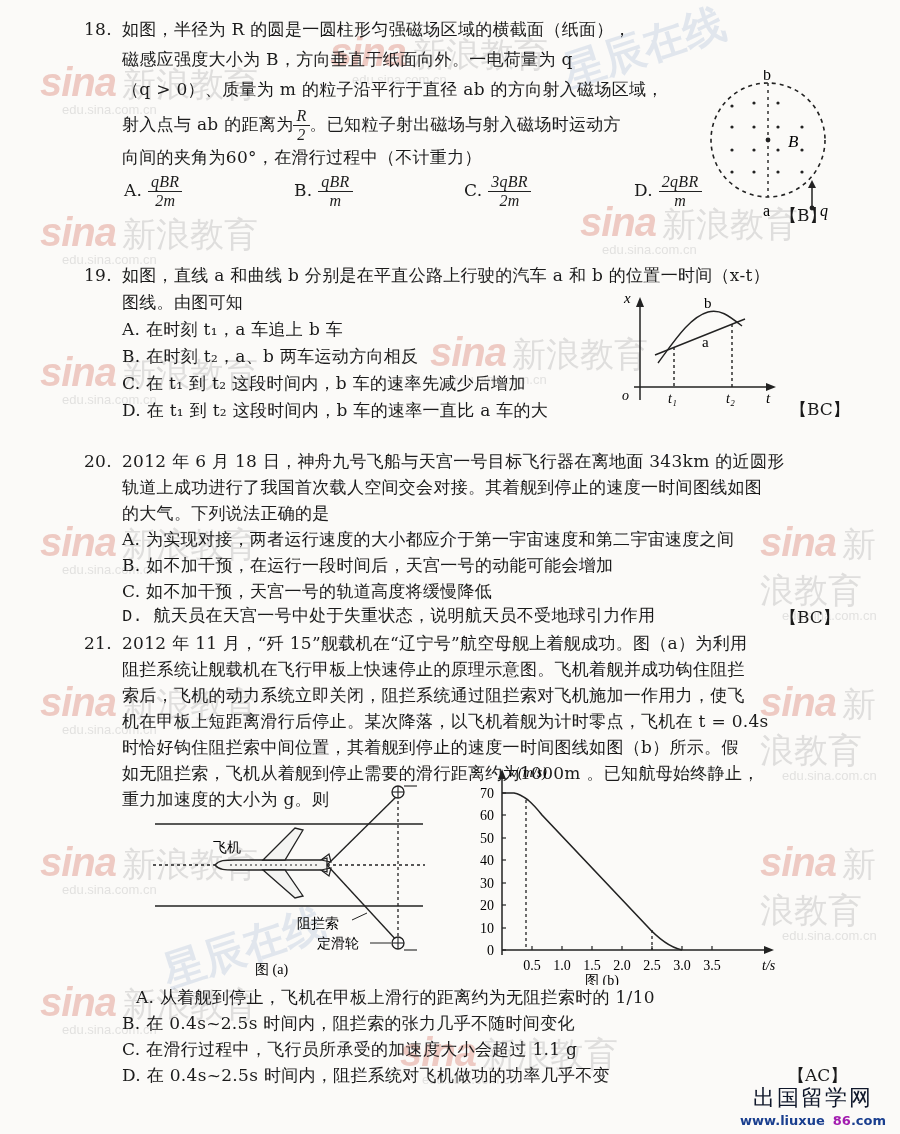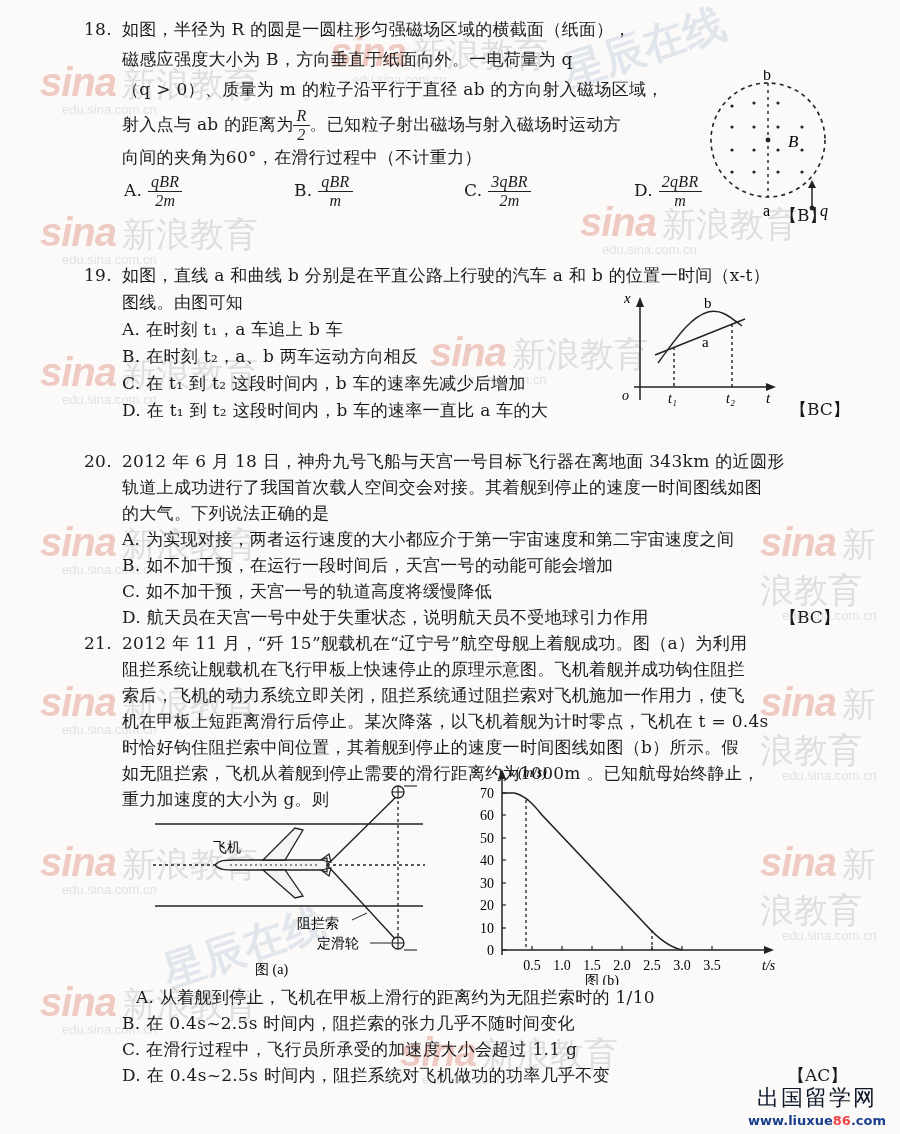--- a/index.html
+++ b/index.html
@@ -14,21 +14,21 @@
   .q{position:absolute;}
   .num{display:inline-block;width:38px;}
   .frac{display:inline-block;vertical-align:middle;text-align:center;font-family:"Liberation Serif",serif;font-style:italic;font-size:16px;line-height:18px;}
   .frac .n{display:block;border-bottom:1px solid #222;padding:0 3px;}
   .frac .d{display:block;}
   .ans{position:absolute;font-size:17px;}
   svg text{font-family:"Liberation Serif",serif;}
   .footer-brand{position:absolute;right:14px;bottom:6px;text-align:center;}
   .footer-brand .cn{font-family:"DejaVu Sans",sans-serif;font-size:22px;color:#0f172a;letter-spacing:2px;}
   .footer-brand .url{font-family:"DejaVu Sans",sans-serif;font-size:13px;font-weight:bold;color:#1a3f8f;}
-  .footer-brand .url .hl{color:#ef4444;}
+  .footer-brand .url .hl{color:#a21caf;margin-left:8px;}
 </style>
 </head>
 <body>
 
 <div class="wm" style="left:40px;top:60px;"><span class="logo">sina</span><span class="zh">新浪教育</span><span class="url">edu.sina.com.cn</span></div>
 <div class="wm" style="left:330px;top:30px;"><span class="logo">sina</span><span class="zh">新浪教育</span><span class="url">edu.sina.com.cn</span></div>
 <div class="wm" style="left:40px;top:210px;"><span class="logo">sina</span><span class="zh">新浪教育</span><span class="url">edu.sina.com.cn</span></div>
 <div class="wm" style="left:580px;top:200px;"><span class="logo">sina</span><span class="zh">新浪教育</span><span class="url">edu.sina.com.cn</span></div>
 <div class="wm" style="left:40px;top:350px;"><span class="logo">sina</span><span class="zh">新浪教育</span><span class="url">edu.sina.com.cn</span></div>
 <div class="wm" style="left:430px;top:330px;"><span class="logo">sina</span><span class="zh">新浪教育</span><span class="url">edu.sina.com.cn</span></div>
@@ -113,21 +113,21 @@
   <text x="82" y="52" font-size="15">a</text>
 </svg>
 
 <div class="q" style="left:84px;top:450px;">
   <div class="line" style="top:0;"><span class="num">20.</span><span>2012 年 6 月 18 日，神舟九号飞船与天宫一号目标飞行器在离地面 343km 的近圆形</span></div>
   <div class="line" style="top:26px;left:38px;">轨道上成功进行了我国首次载人空间交会对接。其着舰到停止的速度一时间图线如图</div>
   <div class="line" style="top:52px;left:38px;">的大气。下列说法正确的是</div>
   <div class="line" style="top:78px;left:38px;">A. 为实现对接，两者运行速度的大小都应介于第一宇宙速度和第二宇宙速度之间</div>
   <div class="line" style="top:104px;left:38px;">B. 如不加干预，在运行一段时间后，天宫一号的动能可能会增加</div>
   <div class="line" style="top:130px;left:38px;">C. 如不加干预，天宫一号的轨道高度将缓慢降低</div>
-  <div class="line" style="top:156px;left:38px;">D. 航天员在天宫一号中处于失重状态，说明航天员不受地球引力作用</div>
+  <div class="line" style="top:156px;left:38px;font-family:Liberation Mono, monospace;">D. 航天员在天宫一号中处于失重状态，说明航天员不受地球引力作用</div>
 </div>
 <div class="ans" style="left:780px;top:606px;">【BC】</div>
 
 <div class="q" style="left:84px;top:632px;">
   <div class="line" style="top:0;"><span class="num">21.</span><span>2012 年 11 月，“歼 15”舰载机在“辽宁号”航空母舰上着舰成功。图（a）为利用</span></div>
   <div class="line" style="top:26px;left:38px;">阻拦系统让舰载机在飞行甲板上快速停止的原理示意图。飞机着舰并成功钩住阻拦</div>
   <div class="line" style="top:52px;left:38px;">索后，飞机的动力系统立即关闭，阻拦系统通过阻拦索对飞机施加一作用力，使飞</div>
   <div class="line" style="top:78px;left:38px;">机在甲板上短距离滑行后停止。某次降落，以飞机着舰为计时零点，飞机在 t = 0.4s</div>
   <div class="line" style="top:104px;left:38px;">时恰好钩住阻拦索中间位置，其着舰到停止的速度一时间图线如图（b）所示。假</div>
   <div class="line" style="top:130px;left:38px;">如无阻拦索，飞机从着舰到停止需要的滑行距离约为1000m 。已知航母始终静止，</div>

